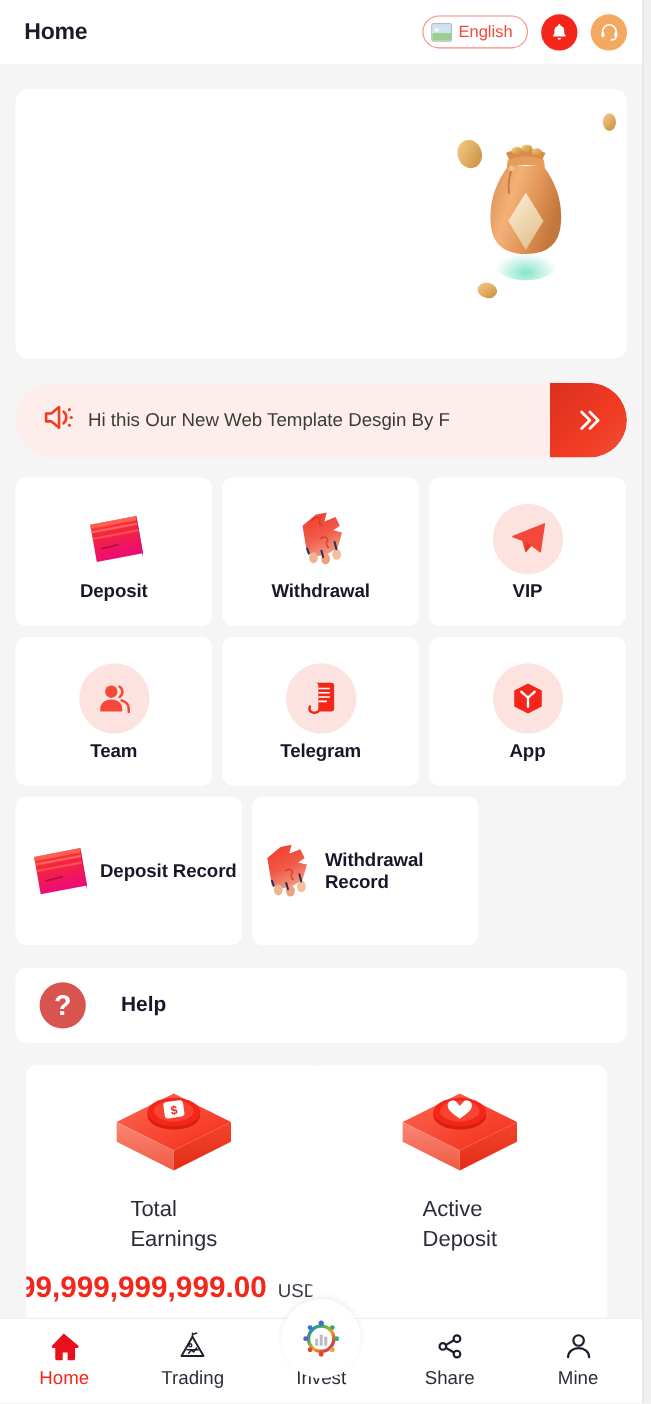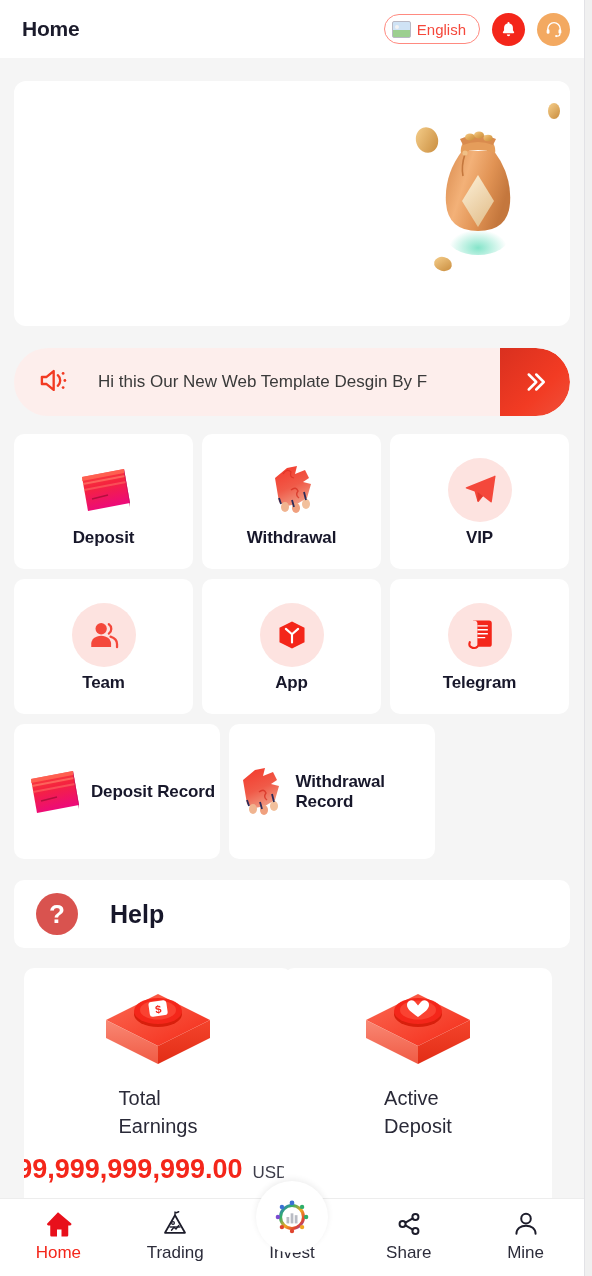--- a/index.html
+++ b/index.html
@@ -129,21 +129,21 @@
     border-radius: 34px;
     display: flex;
     align-items: center;
     overflow: hidden;
   }
   .speaker {
     margin-left: 22px;
     flex: none;
   }
   .marquee-text {
-    margin-left: 29px;
+    margin-left: 11px;
     font-size: 17px;
     color: #3a3a3a;
     white-space: nowrap;
     overflow: hidden;
     width: 360px;
   }
   .marquee-arrow {
     position: absolute;
     right: 0; top: 0;
     width: 70px; height: 68px;
@@ -220,21 +220,21 @@
     border-radius: 50%;
     background: #d9534f;
     display: flex; align-items: center; justify-content: center;
     color: #fff;
     font-size: 26px;
     font-weight: bold;
     flex: none;
   }
   .help-label {
     margin-left: 32px;
-    font-size: 25px;
+    font-size: 19px;
     font-weight: bold;
     color: #17172a;
   }
 
   
   .stat-card {
     position: absolute;
     top: 910px;
     width: 268px;
     height: 250px;
@@ -497,40 +497,40 @@
               <path fill="none" stroke="#f4483b" stroke-width="1.6" stroke-linecap="round" d="M16.6 13.2c2.8.9 4.6 2.8 4.6 5.2v2.2"></path>
             </svg>
           </div>
         </div>
         <div class="tile-label">Team</div>
       </div>
 
       <div class="tile">
         <div class="tile-icon-wrap">
           <div class="pinkcirc">
-            <svg width="32" height="32" viewBox="0 0 24 24">
-              <path fill="#f4261a" d="M12 1.8 L21.4 6.6 v10.8 L12 22.2 L2.6 17.4 V6.6z"></path>
-              <path fill="none" stroke="#ffffff" stroke-width="1.6" stroke-linecap="round" stroke-linejoin="round" d="M7.4 7.4 L12 11.4 l4.6 -4 M12 11.4 v6.2"></path>
-            </svg>
-          </div>
-        </div>
-        <div class="tile-label">App</div>
-      </div>
-
-      <div class="tile">
-        <div class="tile-icon-wrap">
-          <div class="pinkcirc">
             <svg width="32" height="34" viewBox="0 0 24 26">
               <path fill="#f4261a" d="M7 2 h12 a2 2 0 0 1 2 2 v16 a2 2 0 0 1 -2 2 H8 a2 2 0 0 0 2 -2 V4 a2 2 0 0 0 -3 -1.7z"></path>
               <path stroke="#ffffff" stroke-width="1.1" d="M10 6 h8 M10 9 h8 M10 12 h8 M10 15 h6"></path>
               <path fill="none" stroke="#f4261a" stroke-width="1.7" stroke-linecap="round" d="M4.2 18.5 q-1.4 3.4 2.2 4.3 q2.2 .5 3.6 -.8"></path>
             </svg>
           </div>
         </div>
         <div class="tile-label">Telegram</div>
+      </div>
+
+      <div class="tile">
+        <div class="tile-icon-wrap">
+          <div class="pinkcirc">
+            <svg width="32" height="32" viewBox="0 0 24 24">
+              <path fill="#f4261a" d="M12 1.8 L21.4 6.6 v10.8 L12 22.2 L2.6 17.4 V6.6z"></path>
+              <path fill="none" stroke="#ffffff" stroke-width="1.6" stroke-linecap="round" stroke-linejoin="round" d="M7.4 7.4 L12 11.4 l4.6 -4 M12 11.4 v6.2"></path>
+            </svg>
+          </div>
+        </div>
+        <div class="tile-label">App</div>
       </div>
     </div>
 
     <div class="grid-row" style="top:666px;">
 
       <div class="tile-wide">
         <div class="tile-icon-wrap">
           <svg width="64" height="58" viewBox="0 0 64 58">
             <path d="M10 16 L52 8 L58 42 L16 50 z" fill="url(#cardg)"></path>
             <path d="M10 16 L52 8 L52 12 L10 20 z" fill="#ff6a55" opacity="0.8"></path>

